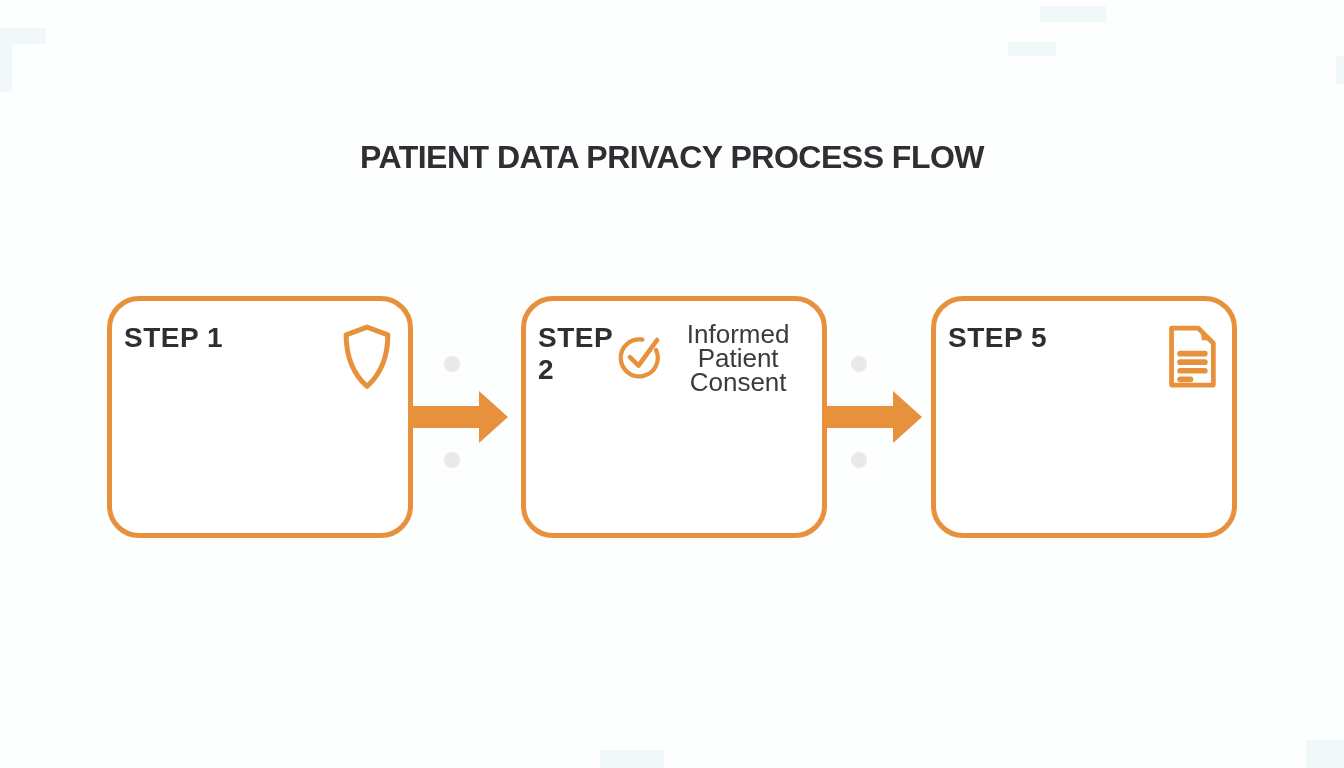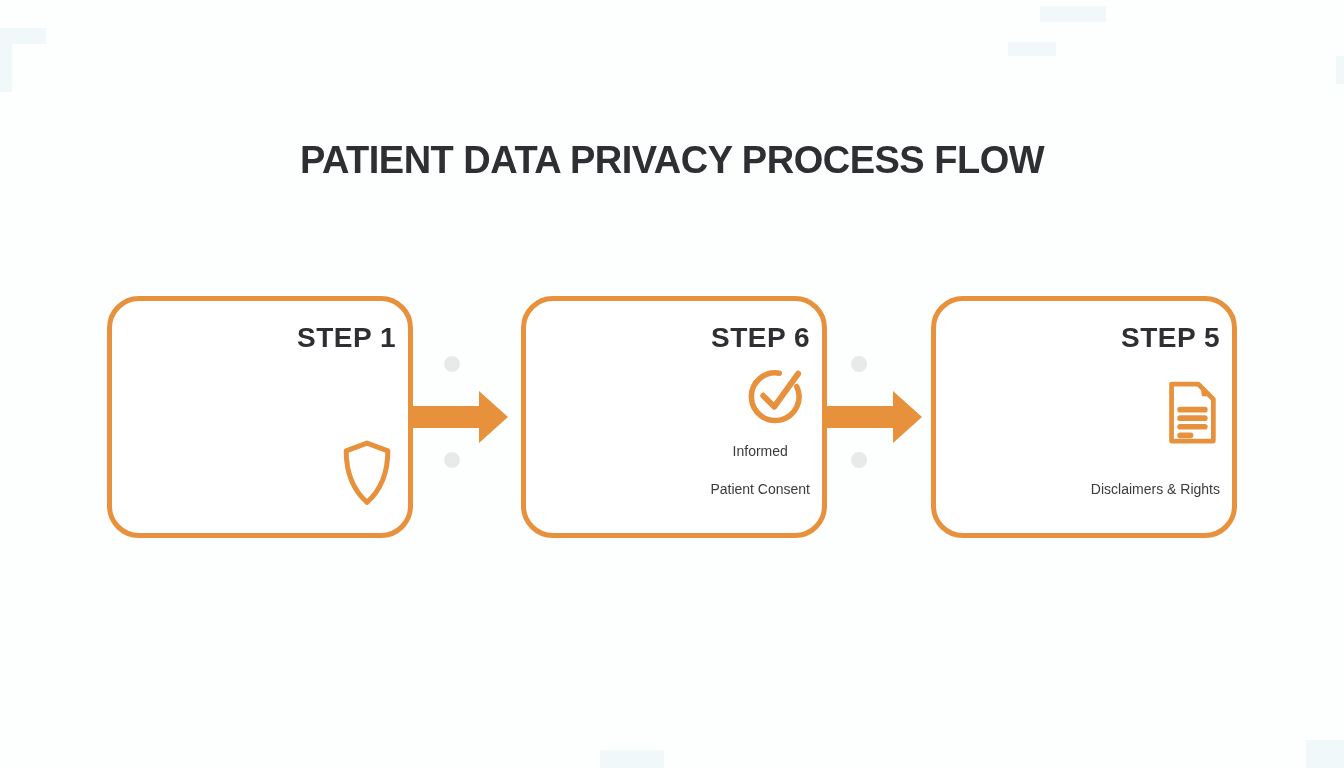--- a/index.html
+++ b/index.html
@@ -26,56 +26,56 @@
   .a3{left:1040px;top:6px;width:66px;height:16px;}
   .a4{left:1008px;top:42px;width:48px;height:14px;}
   .a5{left:1336px;top:56px;width:8px;height:28px;}
   .a6{left:600px;top:750px;width:64px;height:18px;}
   .a7{left:1306px;top:740px;width:38px;height:28px;}
 
   .page-title{
     position:absolute;
     left:0;top:139px;width:100%;
     text-align:center;
-    font-size:38px;
+    font-size:32px;
     font-weight:bold;
     letter-spacing:-0.5px;
     color:var(--heading);
   }
 
   .step-box{
     position:absolute;
     top:296px;
     width:306px;height:242px;
     background:var(--box-background);
     border:5px solid var(--accent);
     border-radius:32px;
     display:flex;
-    flex-direction:column;
-    align-items:flex-end;
+    flex-direction:row;
+    align-items:flex-start;
     justify-content:space-between;
     padding:21px 12px 25px 12px;
   }
   .box1{left:107px;}
   .box2{left:521px;}
   .box3{left:931px;}
 
   .step-heading{
     font-size:28px;
     font-weight:bold;
     letter-spacing:0.5px;
     color:var(--heading);
   }
   .step-icon{
     color:var(--accent);
     display:block;
   }
   .step-label{
-    font-size:14px;
-    line-height:38px;
+    font-size:26px;
+    line-height:24px;
     color:var(--label);
     text-align:center;
     white-space:pre-line;
   }
 
   .connector-arrow{
     position:absolute;
     top:391px;
     width:95px;height:52px;
     color:var(--accent);
@@ -117,21 +117,21 @@
     </svg>
   </div>
 
   <span class="deco-ring ring-g1 ring-top"></span>
   <svg class="connector-arrow arrow1" viewBox="0 0 95 52">
     <path d="M0 15 H66 V0 L95 26 L66 52 V37 H0 Z" fill="currentColor"></path>
   </svg>
   <span class="deco-ring ring-g1 ring-bottom"></span>
 
   <div class="step-box box2">
-    <div class="step-heading">STEP 6</div>
+    <div class="step-heading">STEP 2</div>
     <svg class="step-icon" width="66" height="66" viewBox="0 0 72 72" fill="none" stroke="currentColor" stroke-width="6" stroke-linecap="round">
       <path d="M38.5 14.4 A 26 26 0 1 0 57.6 29"></path>
       <path d="M21 39 L33 51 L59 15" stroke-width="6.5" stroke-linejoin="round"></path>
     </svg>
     <div class="step-label">Informed
 Patient Consent</div>
   </div>
 
   <span class="deco-ring ring-g2 ring-top"></span>
   <svg class="connector-arrow arrow2" viewBox="0 0 95 52">
@@ -142,16 +142,15 @@
   <div class="step-box box3">
     <div class="step-heading">STEP 5</div>
     <svg class="step-icon" width="57" height="69" viewBox="0 0 60 72" fill="none" stroke="currentColor" stroke-width="5" stroke-linejoin="round" stroke-linecap="round">
       <path d="M9 6 H37 L53 22 V66 H9 Z"></path>
       <polygon points="40,12 49,19 41,19" fill="currentColor" stroke="none"></polygon>
       <line x1="18" y1="33" x2="44" y2="33" stroke-width="6"></line>
       <line x1="18" y1="42" x2="44" y2="42" stroke-width="6"></line>
       <line x1="18" y1="51" x2="44" y2="51" stroke-width="6"></line>
       <line x1="18" y1="60" x2="29" y2="60" stroke-width="6"></line>
     </svg>
-    <div class="step-label">Disclaimers &amp; Rights</div>
   </div>
 
 </div>
 
 </body></html>

